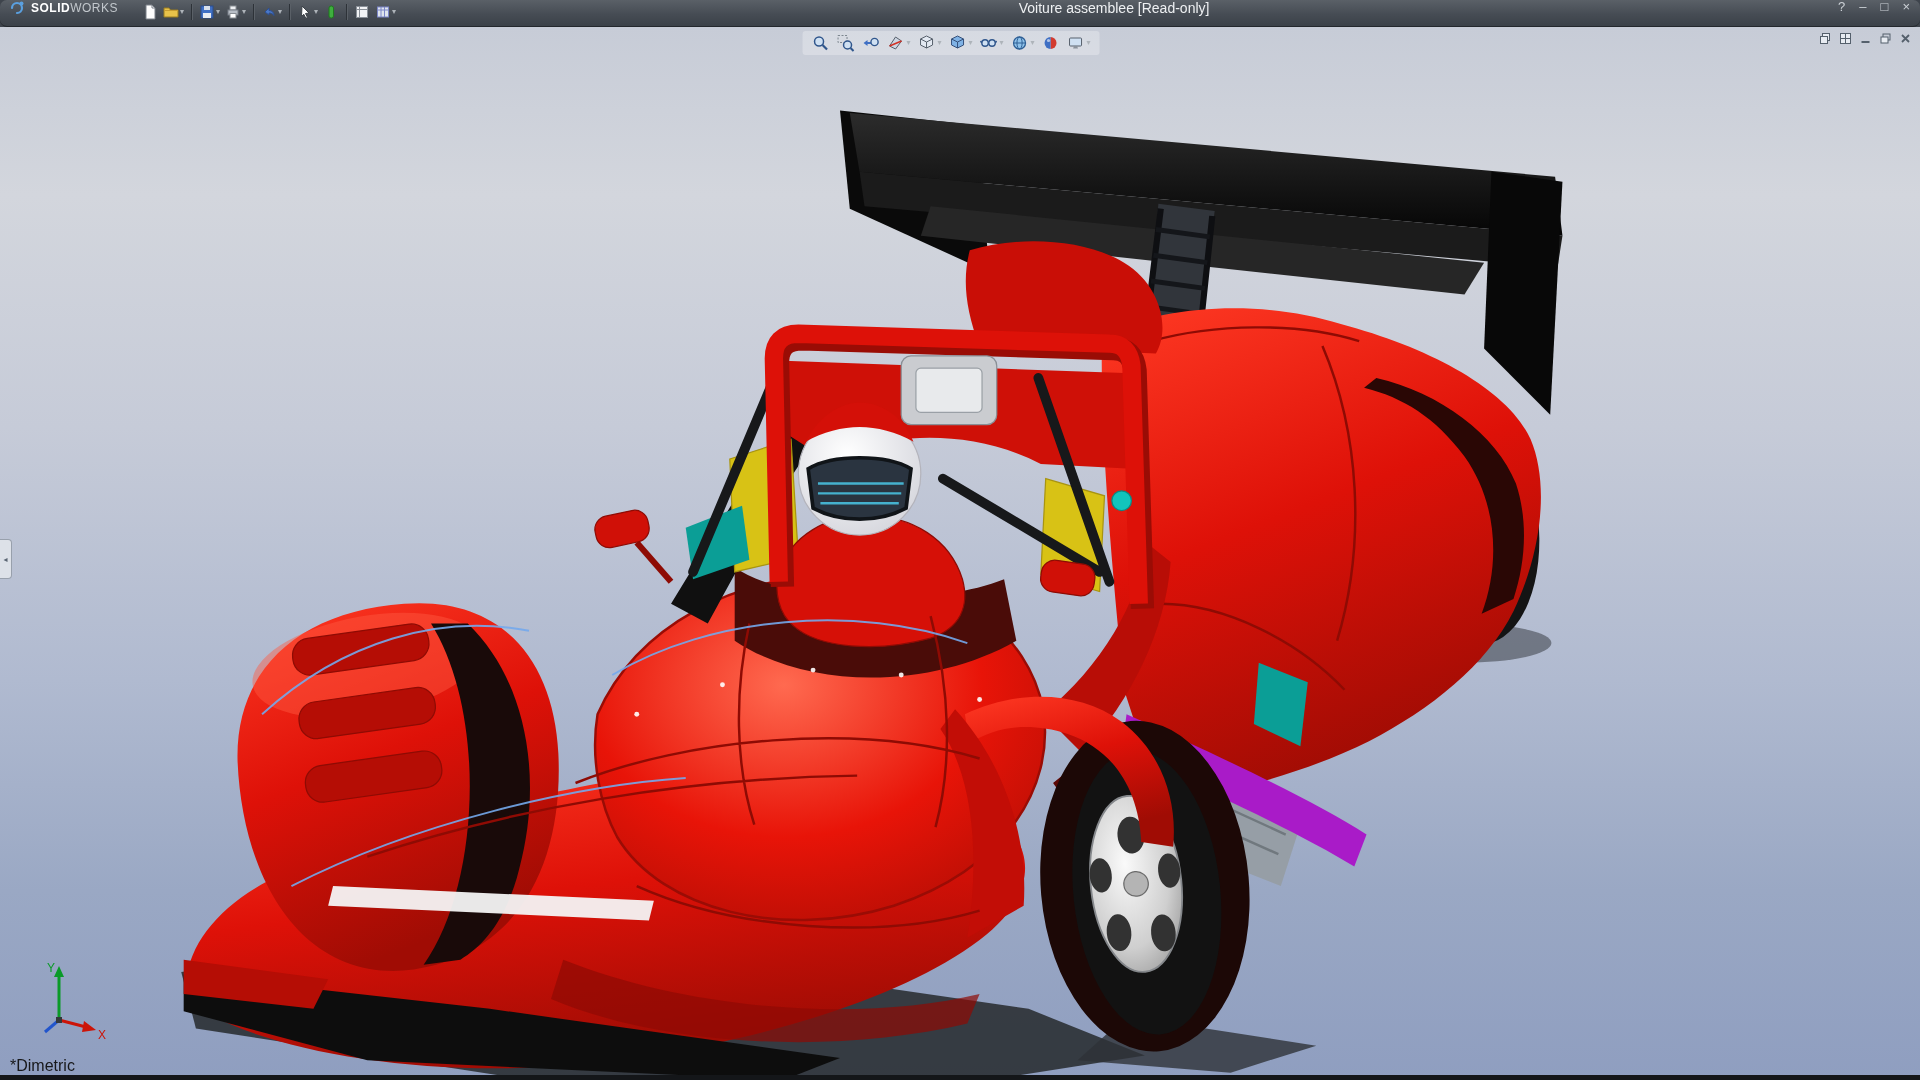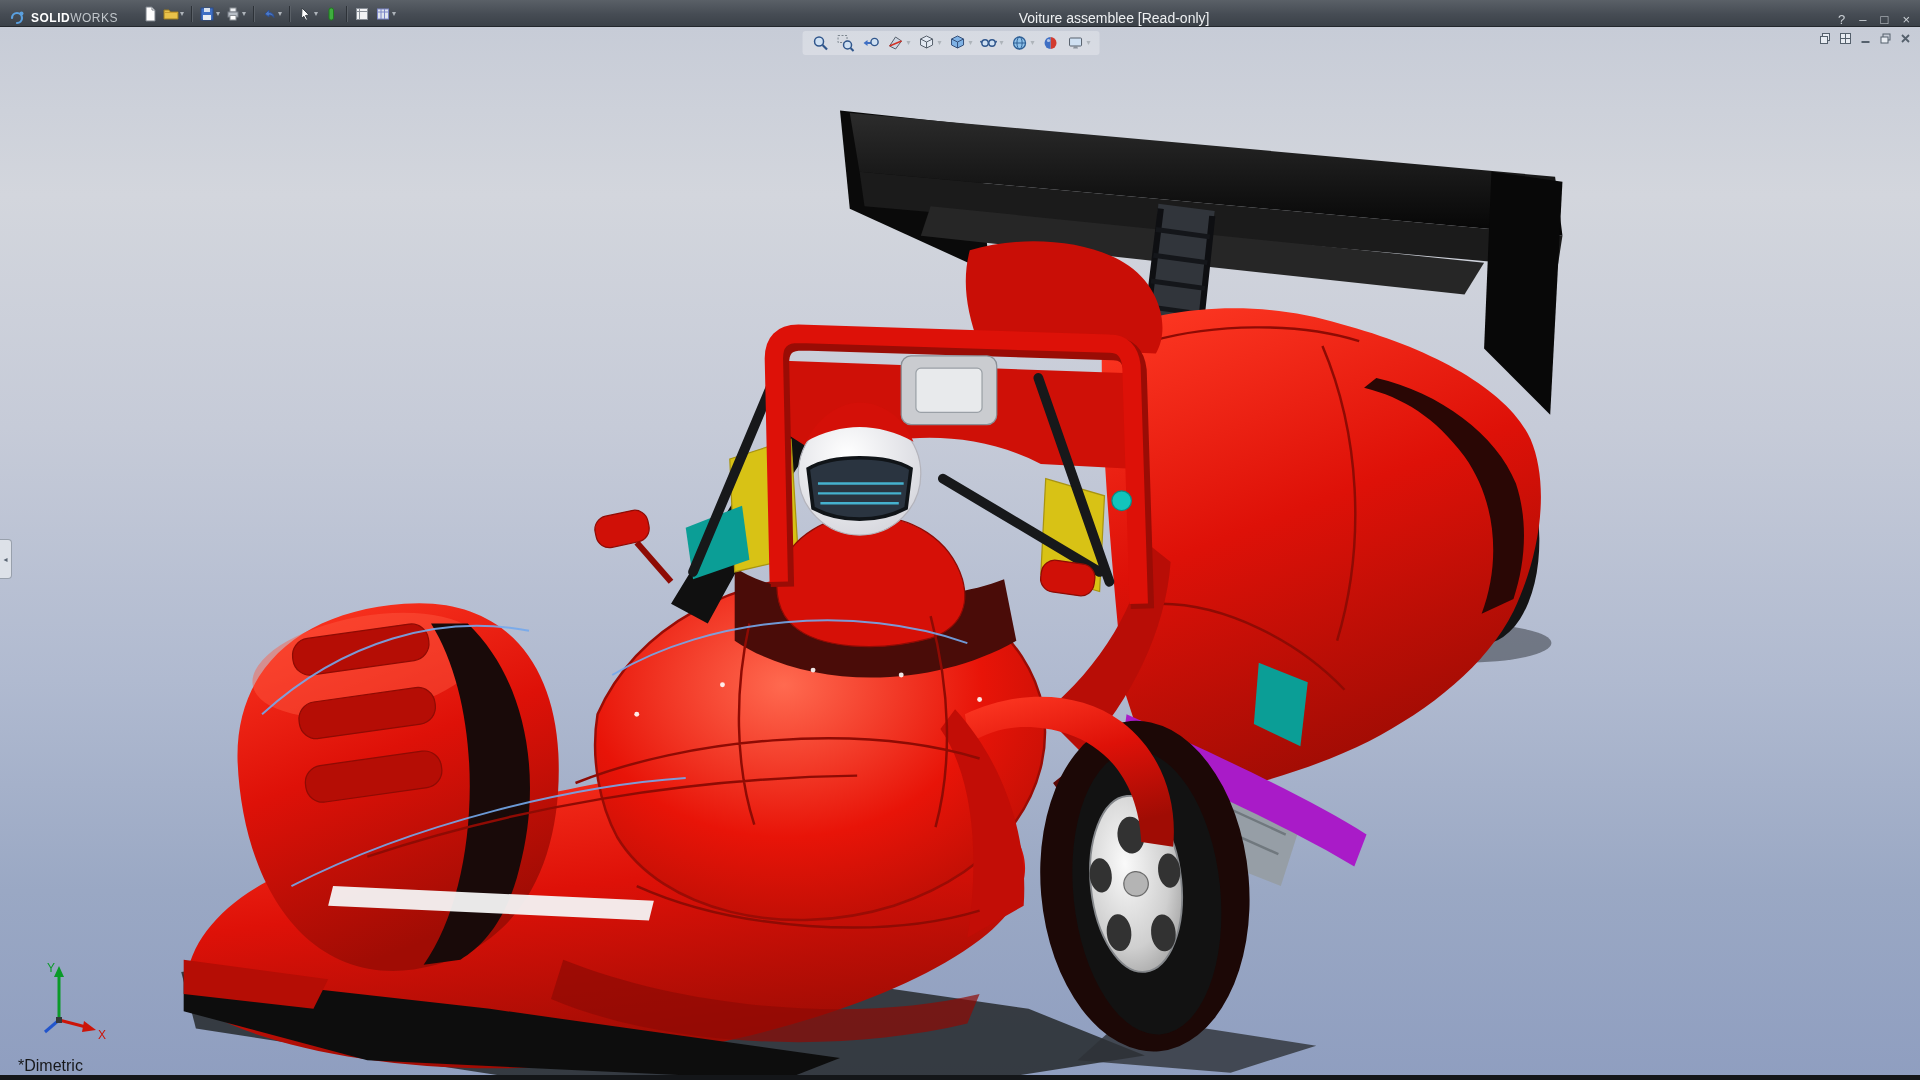--- a/index.html
+++ b/index.html
@@ -1,22 +1,22 @@
 <!DOCTYPE html>
 <html><head>
 <meta charset="utf-8">
 <style>
   html,body{margin:0;padding:0;width:1920px;height:1080px;overflow:hidden;
     font-family:"Liberation Sans",sans-serif;}
   .app{width:1920px;height:1080px;display:flex;flex-direction:column;background:#3e444c;}
 
   
-  .titlebar{height:26px;flex:0 0 26px;display:flex;align-items:flex-end;
+  .titlebar{height:26px;flex:0 0 26px;display:flex;align-items:flex-start;
     background:linear-gradient(#5a6067,#464c54 55%,#3b4148);
-    border-bottom:1px solid #23272c;color:#dfe2e6;position:relative;z-index:20;}
+    border-bottom:1px solid #23272c;color:#dfe2e6;position:relative;z-index:20;border-radius:7px;}
   .brand{display:flex;align-items:center;gap:5px;padding:0 8px 0 8px;}
   .brand-name{font-size:12px;letter-spacing:.5px;white-space:nowrap;}
   .brand-bold{font-weight:bold;color:#ffffff;}
   .brand-light{color:#c2c7cc;}
   .tb-icons{display:flex;align-items:center;gap:1px;margin-left:14px;}
   .tb-btn{display:flex;align-items:center;padding:2px 2px;border-radius:2px;height:20px;}
   .caret{font-size:8px;color:#aeb4ba;margin-left:1px;line-height:1;}
   .tb-sep{width:1px;height:16px;background:#2d3238;margin:0 4px;box-shadow:1px 0 0 #5a6067;}
   .tb-title{flex:1;text-align:center;font-size:14px;color:#eef0f2;white-space:nowrap;overflow:hidden;}
   .win-ctrl{display:flex;align-items:center;gap:14px;padding:0 10px 0 8px;color:#ccd1d6;font-size:13px;}
@@ -38,21 +38,21 @@
   .doc-ctrl svg{display:block;}
 
   
   .left-tab{position:absolute;left:0;top:512px;width:11px;height:38px;
     background:#dde1e8;border:1px solid #98a0ac;border-left:none;
     border-radius:0 4px 4px 0;display:flex;align-items:center;justify-content:center;
     font-size:8px;color:#5a6472;}
 
   
   .triad{position:absolute;left:14px;bottom:26px;}
-  .orient{position:absolute;left:18px;bottom:5px;font-size:16px;color:#17181a;}
+  .orient{position:absolute;left:10px;bottom:5px;font-size:16px;color:#17181a;}
 
   .bottom-strip{position:absolute;left:0;bottom:0;width:100%;height:5px;background:#141619;}
 </style>
 </head>
 <body>
 
 <div class="app">
 
   <div class="titlebar">
     <div class="brand">

